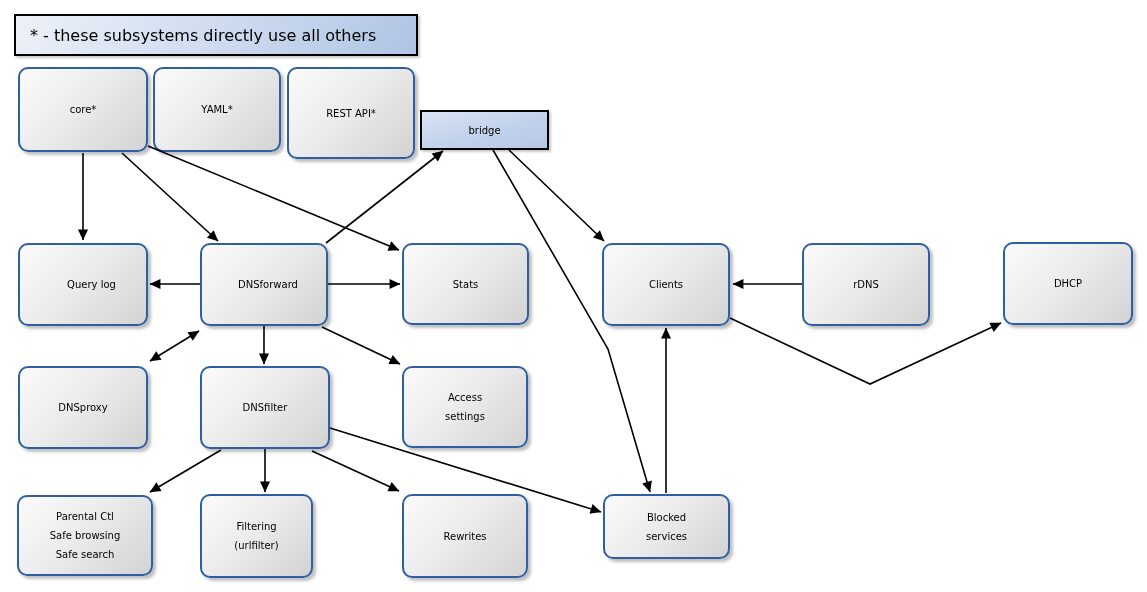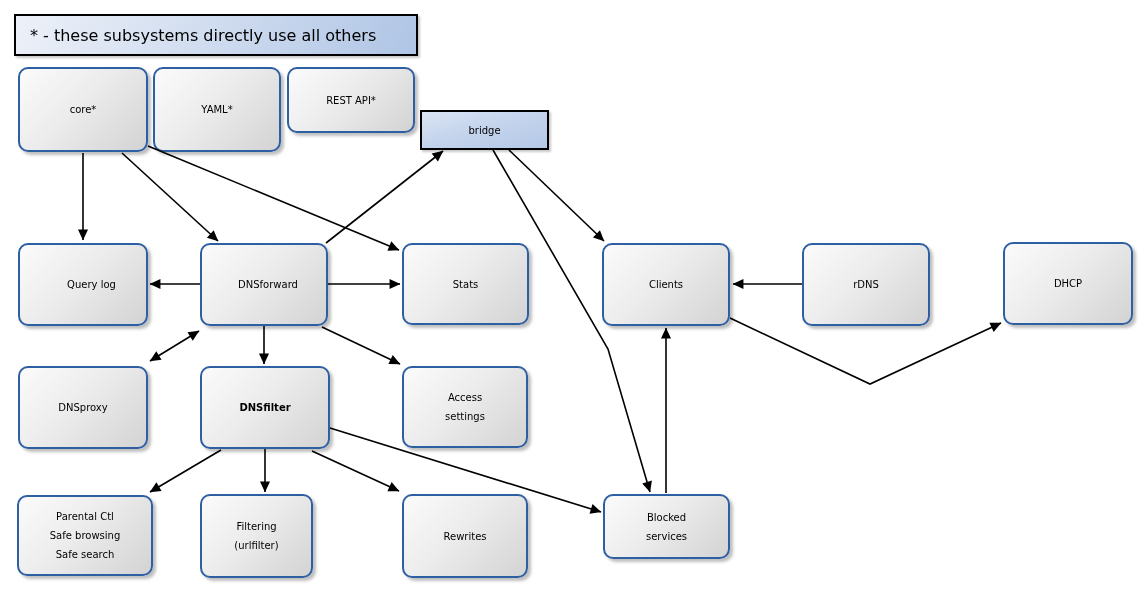--- a/index.html
+++ b/index.html
@@ -39,21 +39,21 @@
     <span>* - these subsystems directly use all others</span>
   </div>
 
   <div id="nodes">
       <div class="node kind-subsystem" style="left: 18px; top: 67px; width: 130px; height: 85px;">
         <span class="node-label">core*</span>
       </div>
       <div class="node kind-subsystem" style="left: 153px; top: 67px; width: 128px; height: 85px;">
         <span class="node-label">YAML*</span>
       </div>
-      <div class="node kind-subsystem" style="left: 287px; top: 67px; width: 128px; height: 66px;">
+      <div class="node kind-subsystem" style="left: 287px; top: 67px; width: 128px; height: 92px;">
         <span class="node-label">REST API*</span>
       </div>
       <div class="node kind-bridge" style="left: 420px; top: 110px; width: 129px; height: 40px;">
         <span class="node-label">bridge</span>
       </div>
       <div class="node kind-subsystem" style="left: 18px; top: 243px; width: 130px; height: 83px; padding-left: 17px;">
         <span class="node-label">Query log</span>
       </div>
       <div class="node kind-subsystem" style="left: 200px; top: 243px; width: 128px; height: 83px; padding-left: 8px;">
         <span class="node-label">DNSforward</span>
@@ -66,21 +66,21 @@
       </div>
       <div class="node kind-subsystem" style="left: 802px; top: 243px; width: 128px; height: 83px;">
         <span class="node-label">rDNS</span>
       </div>
       <div class="node kind-subsystem" style="left: 1003px; top: 242px; width: 130px; height: 83px;">
         <span class="node-label">DHCP</span>
       </div>
       <div class="node kind-subsystem" style="left: 18px; top: 366px; width: 130px; height: 83px;">
         <span class="node-label">DNSproxy</span>
       </div>
-      <div class="node kind-subsystem" style="left: 200px; top: 366px; width: 130px; height: 83px; font-weight: bold;">
+      <div class="node kind-subsystem" style="left: 200px; top: 366px; width: 130px; height: 83px;">
         <span class="node-label">DNSfilter</span>
       </div>
       <div class="node kind-subsystem" style="left: 402px; top: 366px; width: 126px; height: 82px;">
         <span class="node-label">Access
 settings</span>
       </div>
       <div class="node kind-subsystem" style="left: 17px; top: 495px; width: 136px; height: 81px;">
         <span class="node-label">Parental Ctl
 Safe browsing
 Safe search</span>

